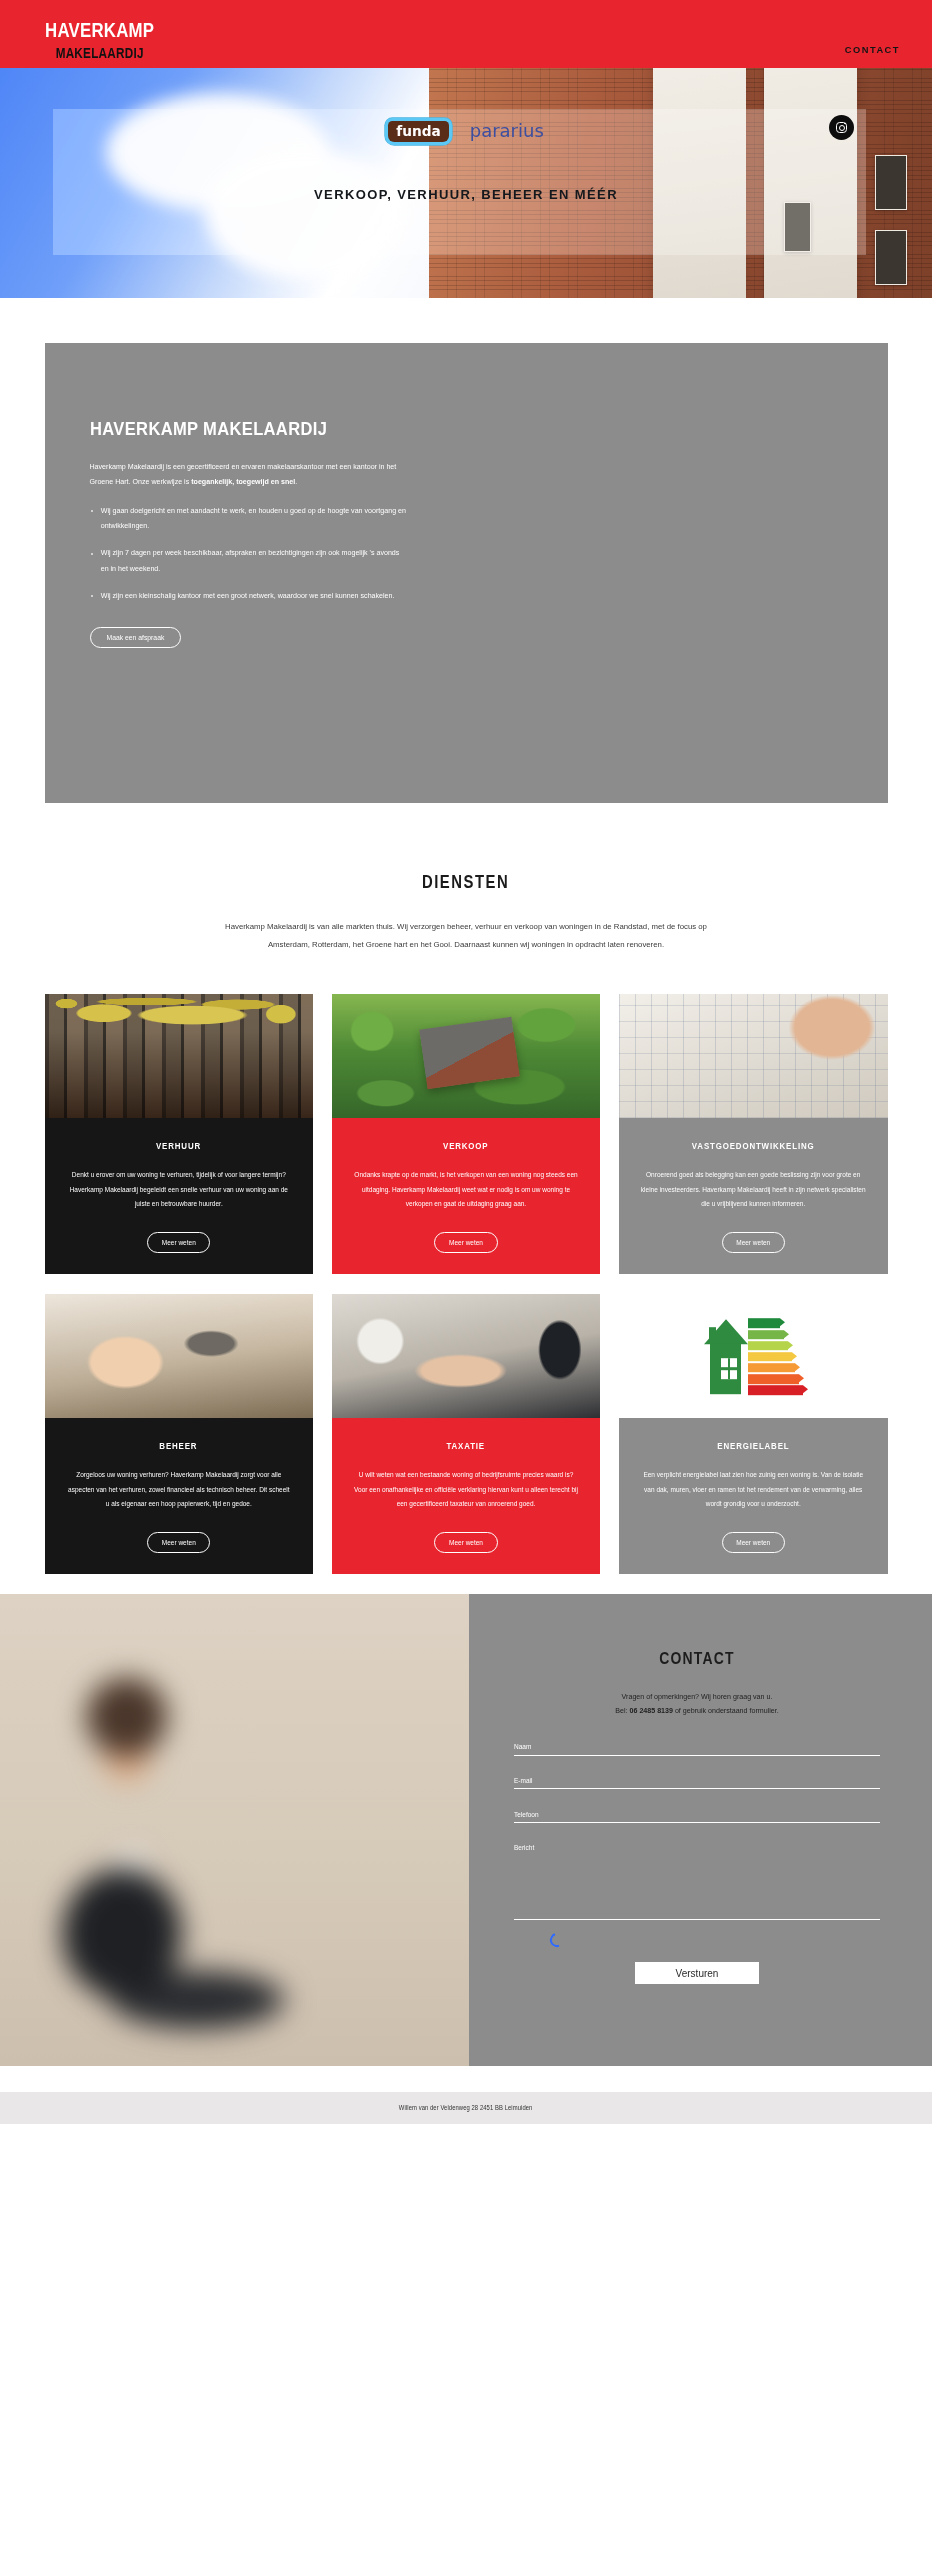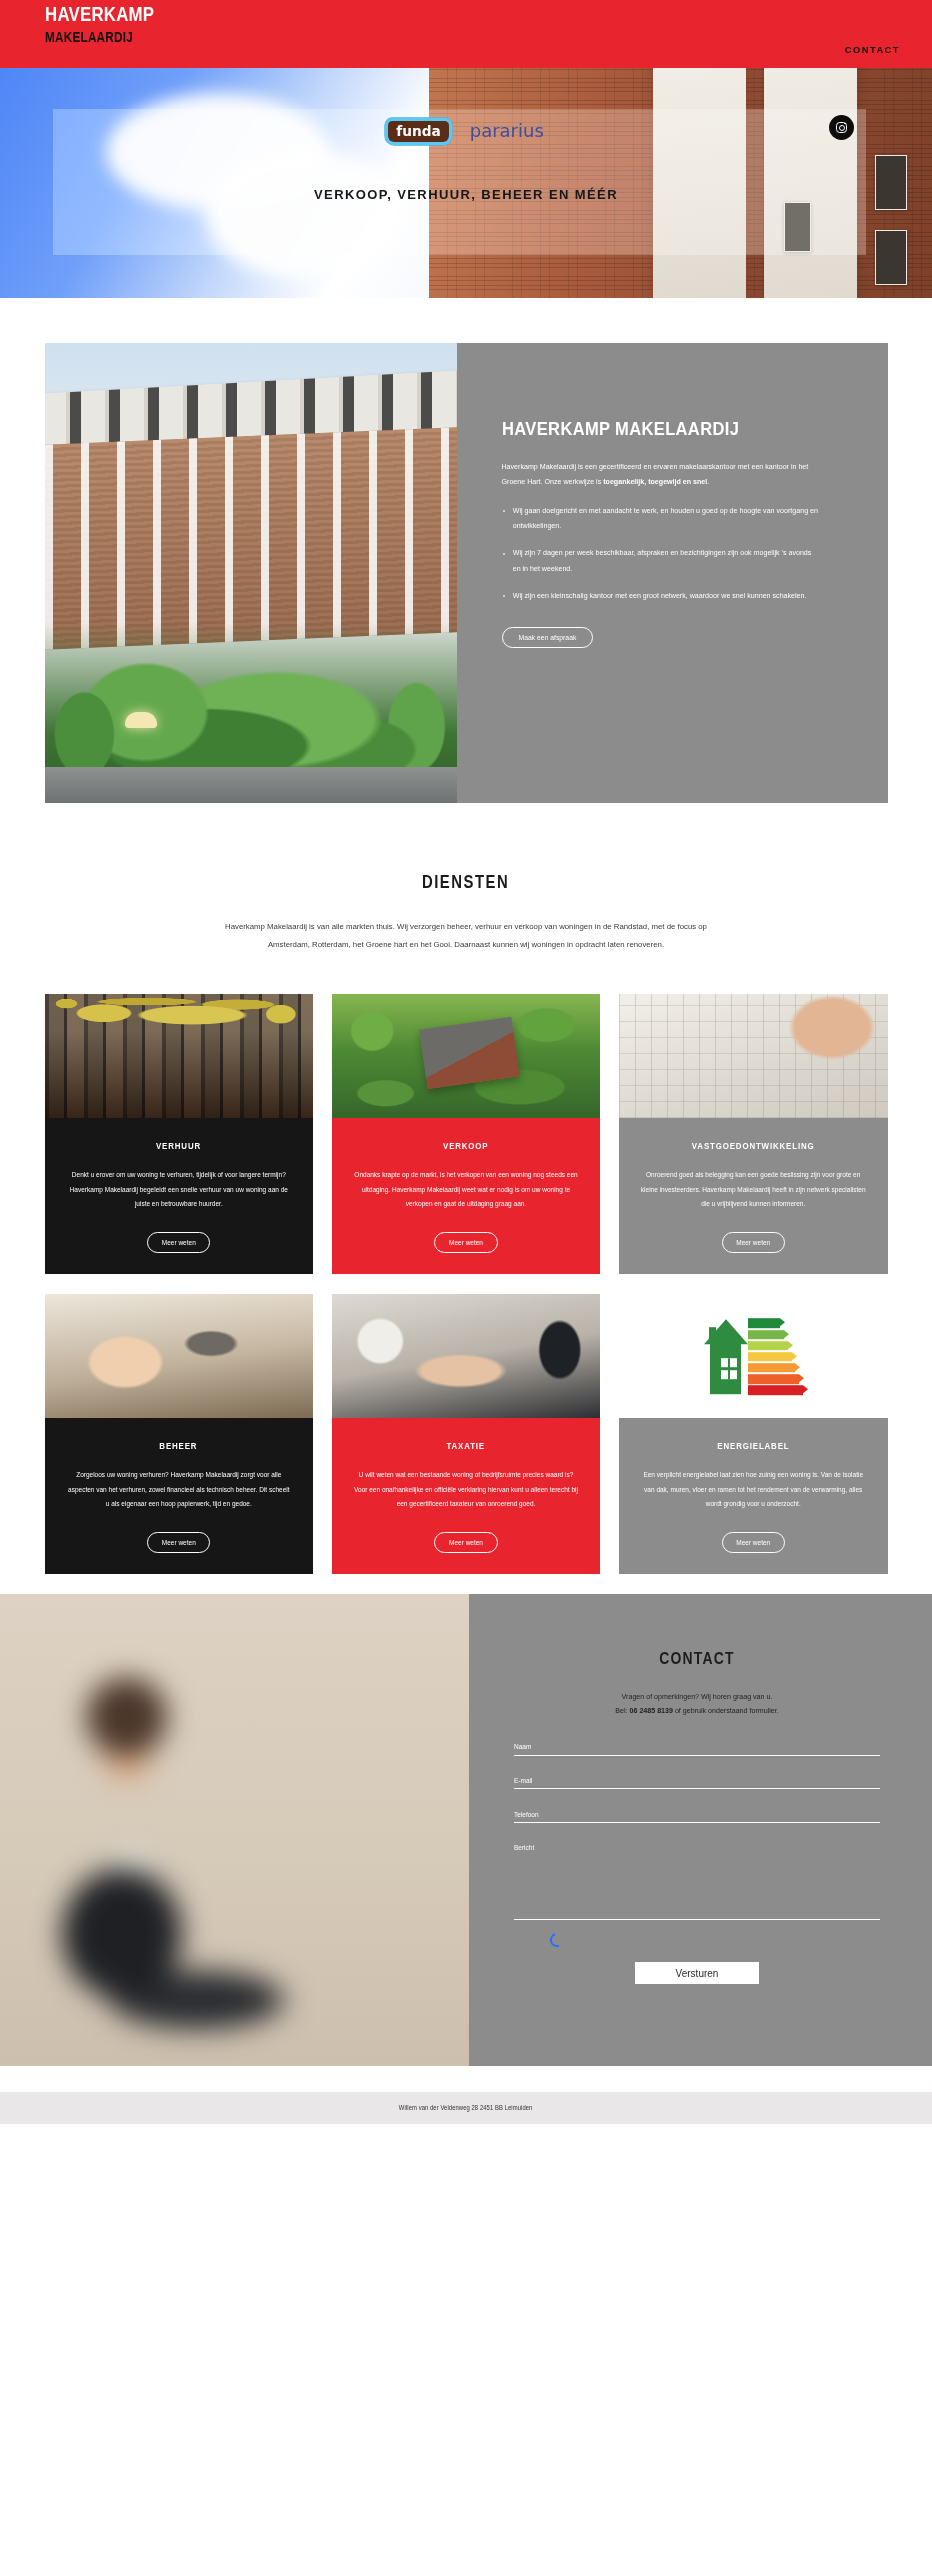--- a/index.html
+++ b/index.html
@@ -10,21 +10,21 @@
     color:#222;
     -webkit-font-smoothing:antialiased;
   }
   .page { width:932px; position:relative; overflow:hidden; }
 
   
   .header {
     height:68px; background:#E8252F; position:relative;
     display:flex; align-items:center;
   }
-  .brand { position:absolute; left:45px; top:4px; line-height:1; }
+  .brand { position:absolute; left:45px; top:20px; line-height:1;text-align:center; }
   .brand-top {
     font-family:"Liberation Sans Narrow","Liberation Sans",sans-serif;
     font-weight:700; font-size:20.5px; letter-spacing:0.3px;
     color:#ffffff; transform:scaleX(0.82); transform-origin:left center;
   }
   .brand-bot {
     font-family:"Liberation Sans Narrow","Liberation Sans",sans-serif;
     font-weight:700; font-size:14.3px; letter-spacing:0.3px;
     color:#111111; margin-top:5px;
     transform:scaleX(0.82); transform-origin:left center;
@@ -101,21 +101,21 @@
   }
   .hero-tag {
     position:absolute; left:0; right:0; top:119px; text-align:center;
     font-size:13px; font-weight:700; letter-spacing:1.4px;
     color:#14181c; text-transform:uppercase;
     font-family:"Liberation Sans", sans-serif;
   }
 
   
   .about { padding:45px 0 0; }
-  .about-inner { width:843px; margin:0 auto; display:flex; height:460px; }
+  .about-inner { width:843px; margin:0 auto; display:flex; height:460px;flex-direction:column; }
   .about-photo { width:412px; position:relative; overflow:hidden; background:#cfd6cf; }
   .ap-sky { position:absolute; inset:0; background:linear-gradient(180deg,#cfe0ef 0%,#e8eef3 32%,#dfe4e2 46%,#cfd3cc 100%); }
   .ap-roofrow { position:absolute; left:0; right:0; top:39px; height:68px;
     background:repeating-linear-gradient(90deg,#e9e7e2 0 21px,#d6d2cb 21px 25px,#4b4c4a 25px 36px,#e9e7e2 36px 39px);
     transform:skewY(-3.2deg); box-shadow:0 1.9px 5.6px rgba(0,0,0,.16);}
   .ap-facade { position:absolute; left:0; right:0; top:93px; height:205px;
     background:
       repeating-linear-gradient(90deg, rgba(255,255,255,.85) 0 8px, rgba(255,255,255,0) 8px 36px),
       repeating-linear-gradient(0deg, rgba(0,0,0,.09) 0 3.1px, rgba(0,0,0,0) 3.1px 6.2px),
       linear-gradient(180deg,#b98b6c,#9d6e53);

